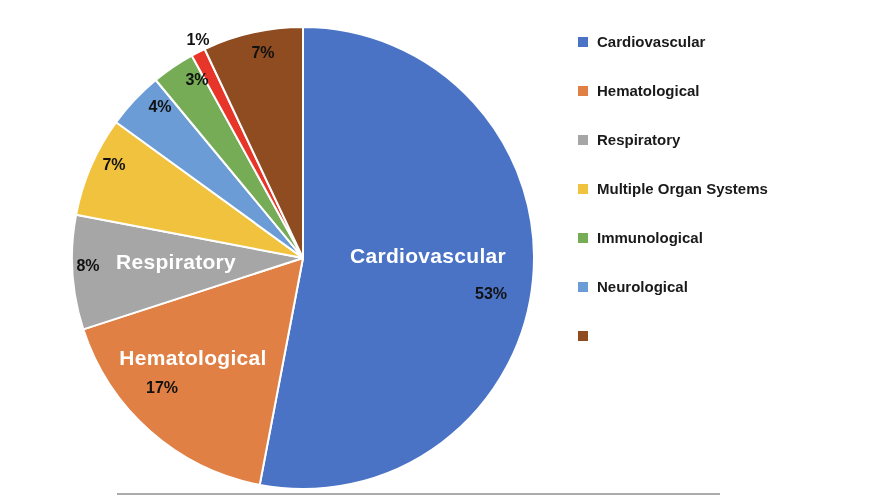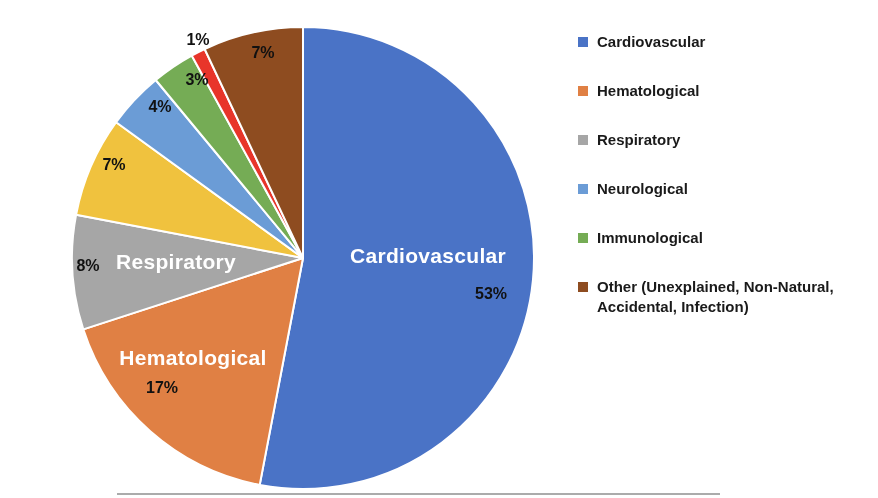--- a/index.html
+++ b/index.html
@@ -107,27 +107,30 @@
     </div>
     <div class="legend-item">
       <span class="legend-marker" style="background: rgb(224, 128, 68);"></span>
       <span class="legend-label">Hematological</span>
     </div>
     <div class="legend-item">
       <span class="legend-marker" style="background: rgb(166, 166, 166);"></span>
       <span class="legend-label">Respiratory</span>
     </div>
     <div class="legend-item">
-      <span class="legend-marker" style="background: rgb(107, 156, 214);"></span>
-      <span class="legend-label">Neurological</span>
+      <span class="legend-marker" style="background: rgb(240, 194, 62);"></span>
+      <span class="legend-label">Multiple Organ Systems</span>
     </div>
     <div class="legend-item">
       <span class="legend-marker" style="background: rgb(117, 172, 85);"></span>
       <span class="legend-label">Immunological</span>
     </div>
     <div class="legend-item">
+      <span class="legend-marker" style="background: rgb(107, 156, 214);"></span>
+      <span class="legend-label">Neurological</span>
+    </div>
+    <div class="legend-item">
       <span class="legend-marker" style="background: rgb(142, 76, 32);"></span>
-      <span class="legend-label">Other (Unexplained, Non-Natural, Accidental, Infection)</span>
     </div>
   </div>
 
   <div class="bottom-divider"></div>
 </div>
 
 </body></html>

